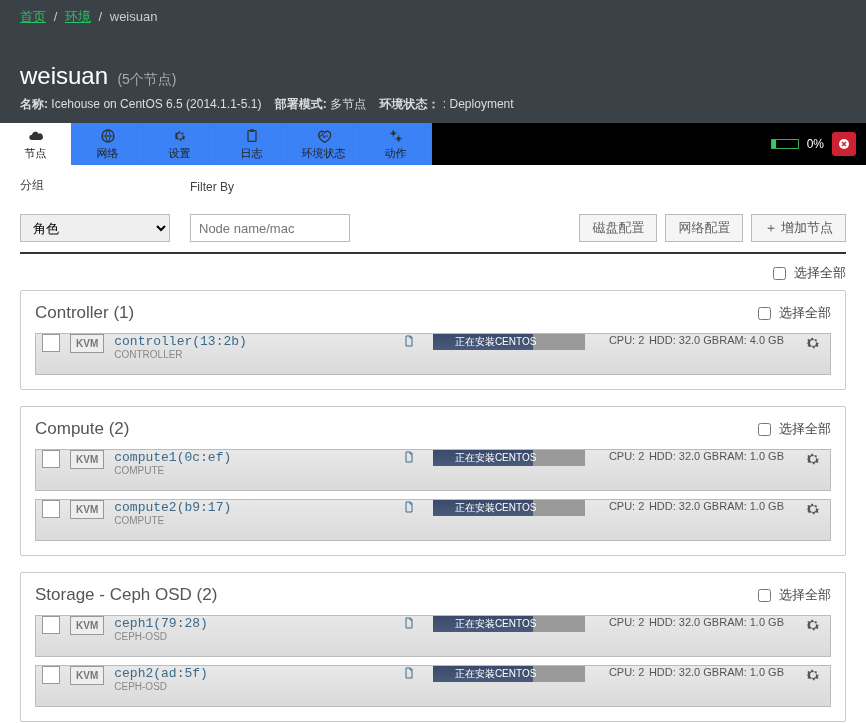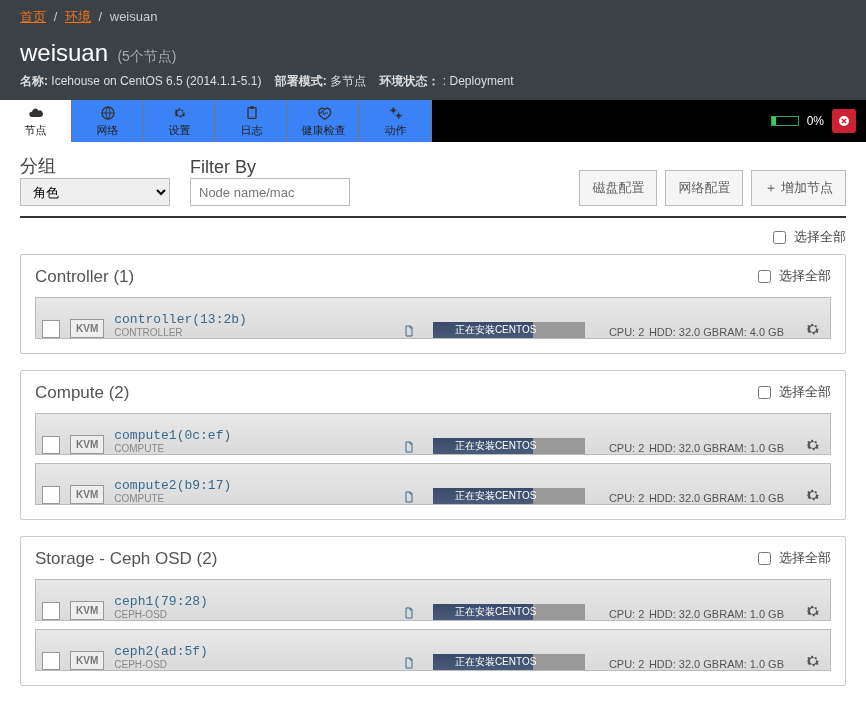--- a/index.html
+++ b/index.html
@@ -1,52 +1,52 @@
 <!DOCTYPE html>
 <html><head>
 <meta charset="utf-8">
 <style>
 * { box-sizing: border-box; margin: 0; padding: 0; }
 body { font-family: Arial, sans-serif; background: #3a4248; width: 866px; height: 723px; overflow: hidden; font-size: 12px; color: #333; }
 .breadcrumb { padding: 8px 20px; color: #ccc; font-size: 13px; }
-.breadcrumb a { color: #f97316; text-decoration: underline; cursor: pointer; }
+.breadcrumb a { color: #22c55e; text-decoration: underline; cursor: pointer; }
 .breadcrumb span.sep { margin: 0 4px; }
-.header { padding: 5px 20px 10px 20px; color: #fff; }
+.header { padding: 5px 20px 10px 20px; color: #fff; margin-top: 23px; }
 .header h1 { font-weight: 300; font-size: 24px; display: inline-block; }
 .header .subtitle { color: #aaa; font-size: 14px; margin-left: 6px; }
 .header .meta { font-size: 12px; color: #ddd; margin-top: 6px; }
 .header .meta b { font-weight: bold; }
 .tabbar { display: flex; align-items: stretch; background: #000; height: 42px; }
 .tab { width: 72px; background: #3b82f6; border-right: 1px solid #777; display: flex; flex-direction: column; align-items: center; justify-content: center; cursor: pointer; color: #222; font-size: 11px; }
 .tab svg { width: 16px; height: 16px; margin-bottom: 2px; }
 .tab.active { background: #fff; }
 .tabbar .spacer { flex: 1; display: flex; align-items: center; justify-content: flex-end; padding-right: 10px; gap: 8px; }
 .progress-mini { width: 28px; height: 10px; border: 1px solid #3a5; background: #000; position: relative; }
 .progress-mini::after { content: ""; position: absolute; left: 0; top: 0; bottom: 0; width: 4px; background: #3c6; }
 .pct { color: #fff; font-size: 12px; }
 .close-btn { width: 24px; height: 24px; background: #c23; border-radius: 3px; display: flex; align-items: center; justify-content: center; cursor: pointer; }
 .close-btn svg { width: 12px; height: 12px; }
 .content { background: #fff; padding: 12px 20px 20px 20px; height: 610px; overflow-y: auto; }
 .filters { display: flex; align-items: flex-end; gap: 20px; margin-bottom: 10px; }
-.filter-group label { display: block; font-size: 18px; margin-bottom: 0; color: #444; }
+.filter-group label { display: block; font-size: 12px; margin-bottom: 20px; color: #444; }
 .filter-group select, .filter-group input { height: 28px; border: 1px solid #bbb; padding: 0 8px; font-size: 13px; }
 .filter-group select { width: 150px; }
 .filter-group input { width: 160px; }
 .filter-actions { margin-left: auto; display: flex; gap: 8px; }
-.btn { height: 36px; padding: 4px 12px; border: 1px solid #bbb; background: #f5f5f5; cursor: pointer; font-size: 13px; color: #666; display: inline-flex; align-items: center; }
+.btn { height: 28px; padding: 4px 12px; border: 1px solid #bbb; background: #f5f5f5; cursor: pointer; font-size: 13px; color: #666; display: inline-flex; align-items: center; }
 .btn.add { color: #555; }
 .hr { height: 2px; background: #333; margin-bottom: 10px; }
 .select-all-top { text-align: right; margin-bottom: 8px; font-size: 13px; color: #444; }
 .select-all-top input { margin-right: 4px; vertical-align: middle; }
 .group-box { border: 1px solid #ccc; border-radius: 2px; padding: 12px 14px 14px 14px; margin-bottom: 16px; }
-.group-head { display: flex; align-items: flex-start; margin-bottom: 10px; }
+.group-head { display: flex; align-items: center; margin-bottom: 10px; }
 .group-title { font-size: 17px; font-weight: 300; color: #555; }
 .group-select { margin-left: auto; font-size: 13px; color: #444; }
 .group-select input { margin-right: 4px; vertical-align: middle; }
-.node-row { display: flex; align-items: flex-end; border: 1px solid #bbb; background: linear-gradient(#e8e8e8,#dadada); height: 42px; margin-bottom: 8px; padding: 0 8px 0 6px; gap: 10px; }
+.node-row { display: flex; align-items: flex-start; border: 1px solid #bbb; background: linear-gradient(#e8e8e8,#dadada); height: 42px; margin-bottom: 8px; padding: 0 8px 0 6px; gap: 10px; }
 .node-row:last-child { margin-bottom: 0; }
 .chk { width: 18px; height: 18px; border: 1px solid #999; background: #fff; cursor: pointer; }
 .kvm { border: 1px solid #999; background: #eee; padding: 3px 5px; font-size: 10px; font-weight: bold; color: #777; }
 .node-name { display: flex; flex-direction: column; min-width: 190px; }
 .node-name .nm { color: #3a6a8a; font-size: 13px; cursor: pointer; font-family: Liberation Mono, monospace; }
 .node-name .role { font-size: 10px; color: #888; }
 .doc-icon { width: 12px; height: 14px; cursor: pointer; flex-shrink: 0; margin-left: auto; }
 .status-bar { width: 152px; height: 16px; background: linear-gradient(#3a4a6a,#4a5a7a); color: #fff; font-size: 10px; display: flex; align-items: center; padding-left: 22px; position: relative; margin-left: 8px; flex-shrink: 0; }
 .status-bar::after { content: ""; position: absolute; right: 0; top: 0; bottom: 0; width: 52px; background: #999; }
 .status-bar span { position: relative; z-index: 1; }
@@ -105,21 +105,21 @@
         <rect x="6" y="4" width="12" height="16" rx="1" fill="none" stroke="#333" stroke-width="2"></rect>
         <rect x="9" y="2" width="6" height="4" rx="1"></rect>
       </svg>
     <span>日志</span>
   </div>
   <div class="tab">
     <svg viewBox="0 0 24 24" fill="#333">
         <path d="M12 21s-8-5-8-11a5 5 0 019-3 5 5 0 019 3c0 6-8 11-8 11z" fill="none" stroke="#333" stroke-width="2"></path>
         <path d="M4 12h4l2-4 2 7 2-3h4" fill="none" stroke="#333" stroke-width="1.5"></path>
       </svg>
-    <span>健康检查</span>
+    <span>环境状态</span>
   </div>
   <div class="tab">
     <svg viewBox="0 0 24 24" fill="#333">
         <circle cx="8" cy="8" r="3"></circle>
         <circle cx="16" cy="16" r="3"></circle>
         <path d="M8 3v2M8 11v2M3 8h2M11 8h2M16 11v2M16 19v2M11 16h2M19 16h2" stroke="#333" stroke-width="1.5"></path>
       </svg>
     <span>动作</span>
   </div>
   <div class="spacer">

